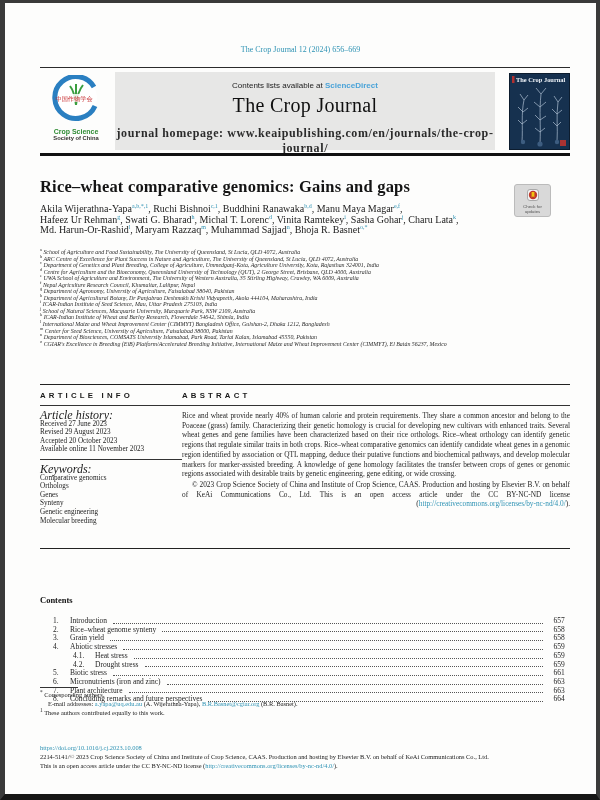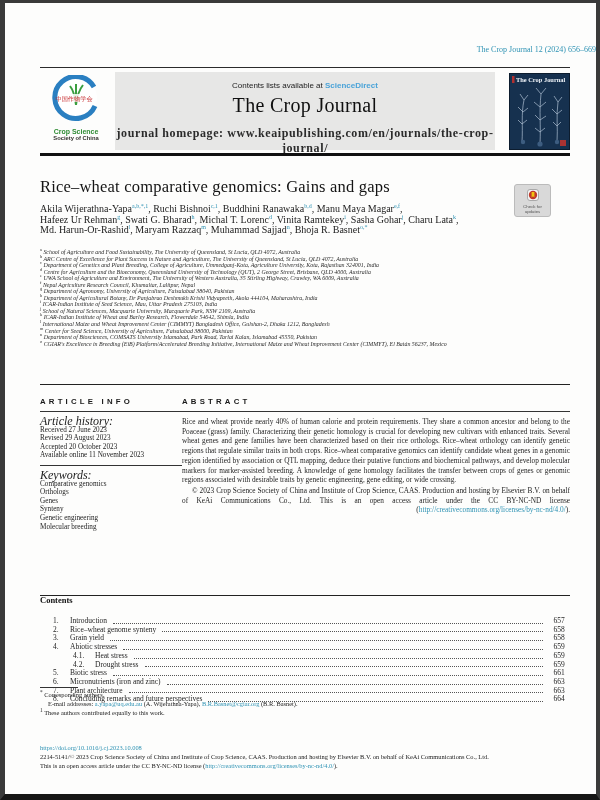--- a/index.html
+++ b/index.html
@@ -4,45 +4,45 @@
 <style>
   html,body{margin:0;padding:0;}
   body{width:600px;height:800px;background:#555;font-family:"Liberation Serif",serif;}
   .page{position:relative;width:600px;height:800px;box-sizing:border-box;
         background:#fdfdfc;border-left:5px solid #3a3a3a;border-right:4px solid #3a3a3a;
         border-top:3px solid #3a3a3a;border-bottom:6px solid #161616;overflow:hidden;color:#1c1c1c;}
   .abs{position:absolute;}
   a, .link{color:#2f93b4;text-decoration:none;cursor:pointer;}
   .sd-link{color:#4aa3d8;font-weight:bold;}
   
-  .citation{top:42px;left:0;width:100%;text-align:right;font-size:8px;color:#2f93b4;}
+  .citation{top:42px;left:0;width:100%;text-align:center;font-size:8px;color:#2f93b4;}
   .hairline{height:0;border-top:1px solid #2b2b2b;}
   .top-rule{top:64px;left:35px;width:530px;}
   .thick-rule{top:150px;left:35px;width:530px;height:3px;background:#111;}
   
   .logo-block{top:72px;left:37px;width:68px;text-align:center;}
   .logo-line1{font-family:"Liberation Sans",sans-serif;font-weight:bold;font-size:7px;color:#2e8b33;margin-top:1px;}
   .logo-line2{font-family:"Liberation Sans",sans-serif;font-weight:bold;font-size:5.8px;color:#33322e;}
   .graybox{top:69px;left:110px;width:380px;height:78px;background:#e7e7e6;text-align:center;}
   .contents-line{font-family:"Liberation Sans",sans-serif;font-size:8px;color:#222;margin-top:9px;}
   .journal-title{font-size:20px;color:#101010;margin-top:4px;letter-spacing:0.3px;}
   .homepage{font-family:Liberation Serif, serif;font-weight:bold;font-size:12px;letter-spacing:0.6px;color:#2b2b2b;margin-top:9px;}
   .cover{top:70px;left:504px;width:61px;height:77px;background:#16314f;border:1px solid #0c1c2e;box-sizing:border-box;overflow:hidden;}
   
-  .title{top:174px;left:35px;width:470px;font-size:16.5px;font-weight:400;color:#141414;letter-spacing:0.2px;}
+  .title{top:174px;left:35px;width:470px;font-size:16.5px;font-weight:700;color:#141414;letter-spacing:0.2px;}
   .badge{top:181px;left:509px;width:37px;height:33px;background:#d9d9d9;border:1px solid #bbb;border-radius:3px;
          text-align:center;box-sizing:border-box;padding-top:2px;}
   .badge-txt{font-family:"Liberation Sans",sans-serif;font-size:4.4px;color:#555;line-height:4.8px;}
   .authors{top:201px;left:35px;width:505px;font-size:10px;line-height:10.6px;color:#222;}
   .authors sup{font-size:6px;color:#2f93b4;}
   .affils{top:246px;left:35px;width:530px;font-size:5.9px;font-style:italic;line-height:6.55px;color:#2a2a2a;}
   .affils sup{font-size:4.3px;font-style:normal;}
   
-  .info-block{top:381px;left:35px;width:530px;height:212px;border-top:1px solid #222;border-bottom:1px solid #222;
-              box-sizing:border-box;display:flex;padding-top:12px;}
+  .info-block{top:381px;left:35px;width:530px;height:165px;border-top:1px solid #222;border-bottom:1px solid #222;
+              box-sizing:border-box;display:flex;padding-top:6px;}
   .col-left{width:142px;flex:none;}
   .col-right{flex:1;}
   .sec-heading{font-family:"Liberation Sans",sans-serif;font-weight:bold;font-size:7.8px;letter-spacing:3.2px;color:#1a1a1a;
                border-bottom:1px solid #333;padding-bottom:5px;margin-bottom:5px;}
   .info-label{font-style:italic;font-size:12px;line-height:8.6px;}
   .info-line{font-size:7.2px;line-height:8.6px;}
   .kw-divider{border-top:1px solid #333;margin:5px 0 5px 0;}
   .abstract-text{font-size:7.3px;line-height:9.7px;text-align:justify;color:#1f1f1f;}
   .abstract-copy{font-size:7.3px;line-height:9.7px;text-align:justify;text-align-last:right;text-indent:10px;margin-top:1px;}
   

